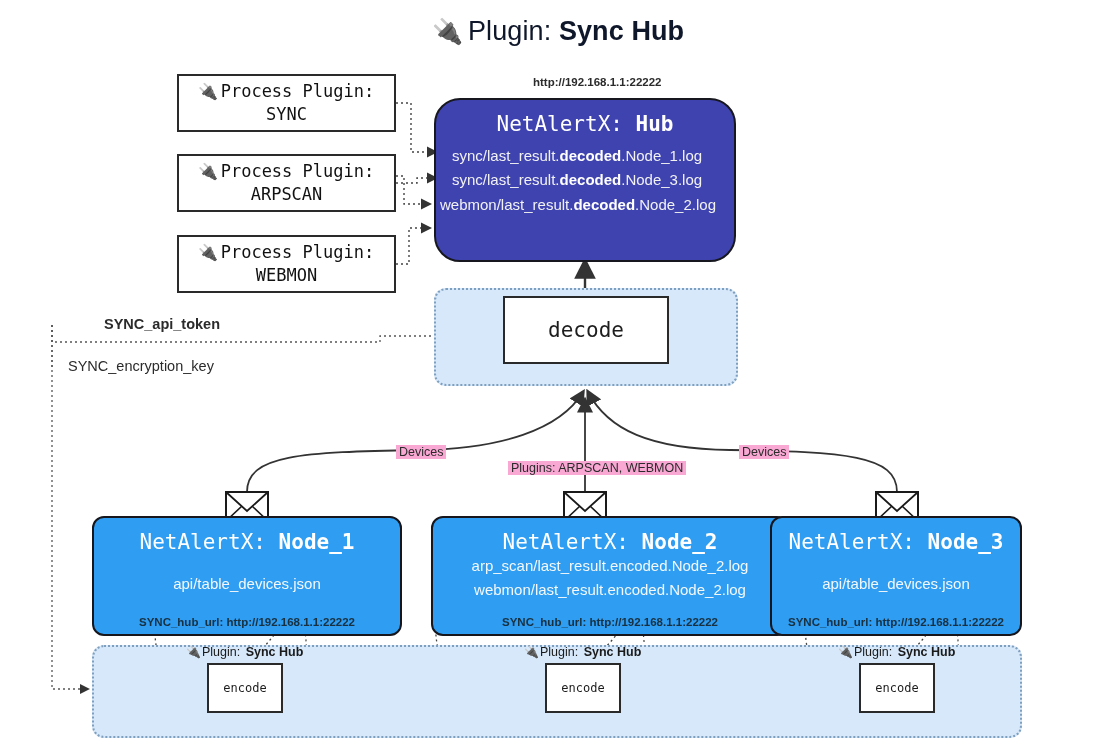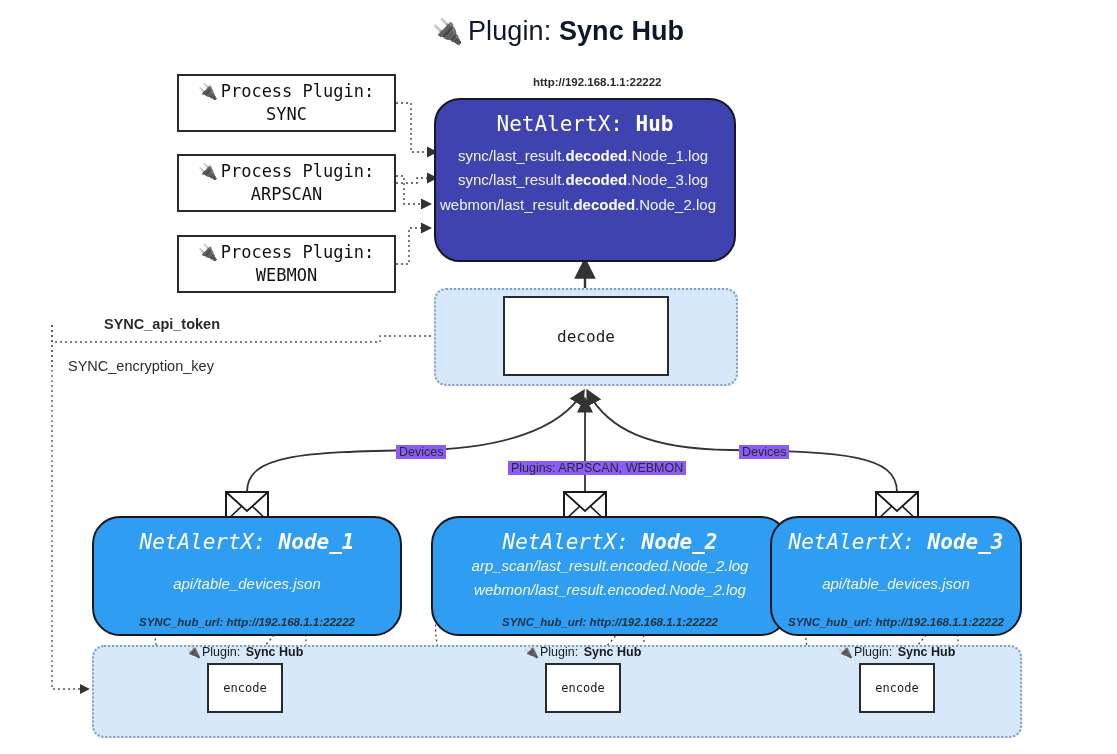--- a/index.html
+++ b/index.html
@@ -26,49 +26,49 @@
 
   
   .hub{position:absolute;background:#3f43b0;border:2px solid #17171f;
        border-radius:26px;box-sizing:border-box;
        display:flex;flex-direction:column;align-items:center;
        padding-top:12px;}
   .hub .htitle{font-family:"DejaVu Sans Mono","Liberation Mono",monospace;
        font-size:21px;color:#ffffff;margin-bottom:8px;white-space:nowrap;}
   .hub .htitle b{font-weight:bold;}
   .hub .line{font-size:15px;color:#f2f2f2;line-height:1.62;white-space:nowrap;
-       width:100%;text-align:left;padding-left:22px;box-sizing:border-box;}
+       width:100%;text-align:left;padding-left:16px;box-sizing:border-box;}
   .hub .line b{font-weight:bold;color:#ffffff;}
   .hub .line.wide{padding-left:4px;}
   .hub-url{position:absolute;font-size:11.5px;font-weight:bold;color:#2b2b2b;
        white-space:nowrap;text-align:right;}
 
   
   .bluebox{position:absolute;background:#d6e8fa;border:2px dotted #7f9fbf;
        border-radius:12px;box-sizing:border-box;}
 
   
   .wbox{position:absolute;background:#ffffff;border:2px solid #2a2a2a;
        box-sizing:border-box;display:flex;align-items:center;justify-content:center;
        font-family:"DejaVu Sans Mono","Liberation Mono",monospace;color:#1d1d1d;}
 
   
   .node{position:absolute;background:#2e9df2;border:2px solid #16161c;
-       border-radius:28px;box-sizing:border-box;
-       display:flex;flex-direction:column;align-items:center;font-style:italic;}
+       border-radius:12px;box-sizing:border-box;
+       display:flex;flex-direction:column;align-items:center;}
   .node .ntitle{font-family:"DejaVu Sans Mono","Liberation Mono",monospace;
        font-size:21px;color:#ffffff;margin-top:12px;white-space:nowrap;}
   .node .ntitle b{font-weight:bold;}
   .node .nline{font-size:15px;color:#f4f8fb;white-space:nowrap;line-height:1.6;}
   .node .nfoot{position:absolute;bottom:6px;left:0;width:100%;text-align:center;
        font-size:11.5px;font-weight:bold;color:#18303f;white-space:nowrap;}
 
   
   .flabel{position:absolute;font-size:12.5px;color:#2b2b2b;white-space:nowrap;
-       background:#8b5cf6;padding:0 3px;}
+       background:#f9a8d4;padding:0 3px;}
   .vlabel{position:absolute;font-size:14.5px;color:#2b2b2b;white-space:nowrap;
        background:#ffffff;padding:0 4px;}
   .plabel{position:absolute;font-size:12.5px;color:#1a1a1a;white-space:nowrap;
        display:flex;align-items:center;gap:1px;}
   .plabel b{font-weight:bold;}
   .plabel .plug{font-size:12px;}
 </style>
 </head>
 <body>
 
@@ -157,21 +157,21 @@
     </div>
     <div class="line">
       <span>sync/last_result.</span><b>decoded</b><span>.Node_3.log</span>
     </div>
     <div class="line wide">
       <span>webmon/last_result.</span><b>decoded</b><span>.Node_2.log</span>
     </div>
   </div>
 
   <div class="bluebox" style="left:434px;top:288px;width:304px;height:98px;"></div>
-  <div class="wbox" style="left:503px;top:296px;width:166px;height:80px;font-size:16px;">
+  <div class="wbox" style="left:503px;top:296px;width:166px;height:68px;font-size:21px;">
     <span>decode</span>
   </div>
 
   <div class="vlabel" style="left:100px;top:316px;font-weight:bold;">SYNC_api_token</div>
   <div class="vlabel" style="left:64px;top:358px;">SYNC_encryption_key</div>
 
   <div class="flabel" style="left:396px;top:445px;">Devices</div>
   <div class="flabel" style="left:508px;top:461px;">Plugins: ARPSCAN, WEBMON</div>
   <div class="flabel" style="left:739px;top:445px;">Devices</div>
 

